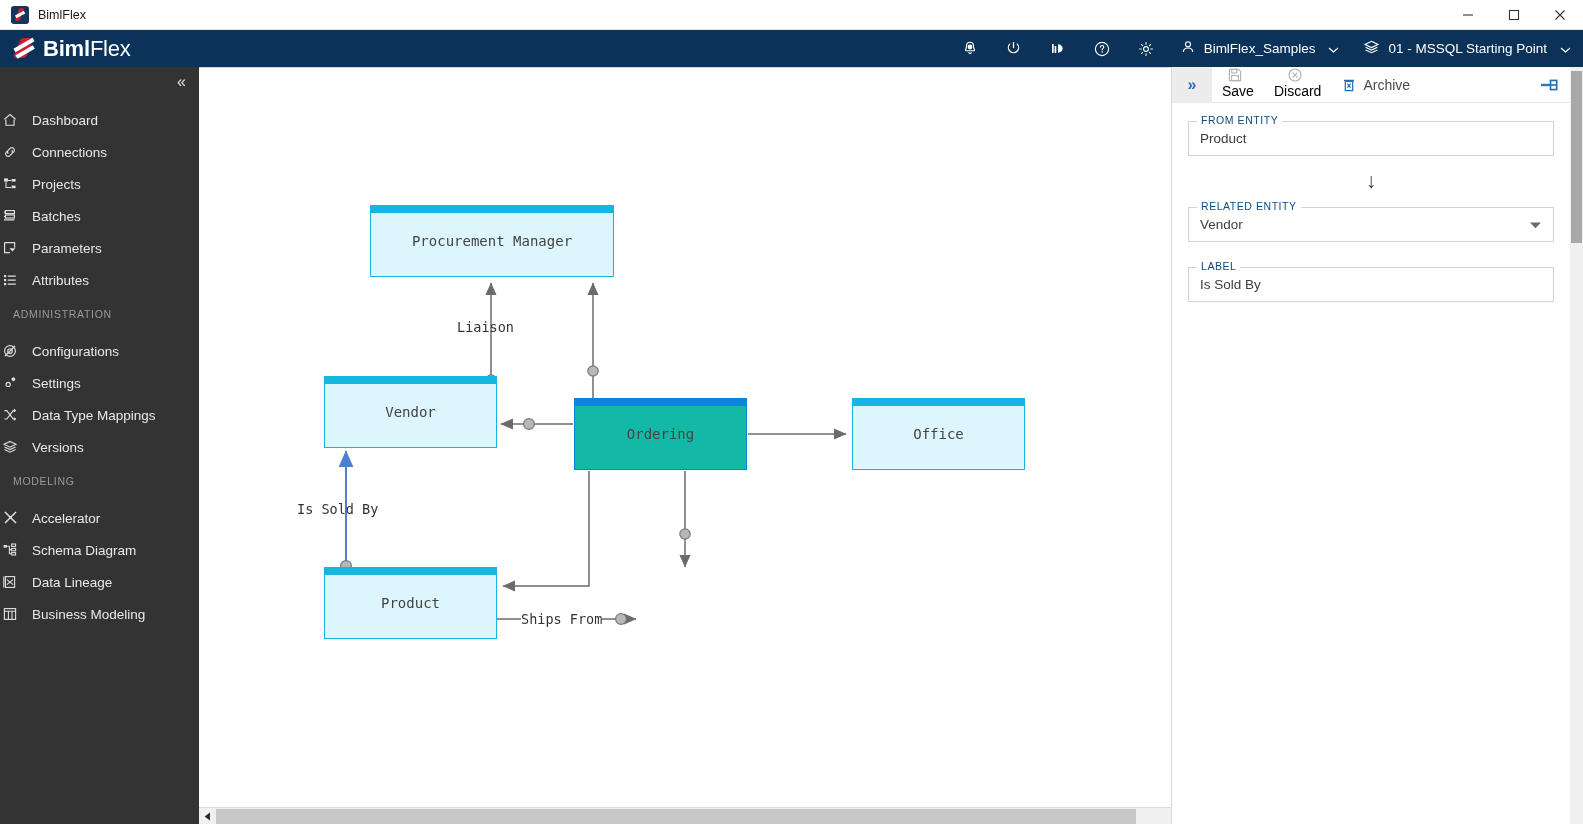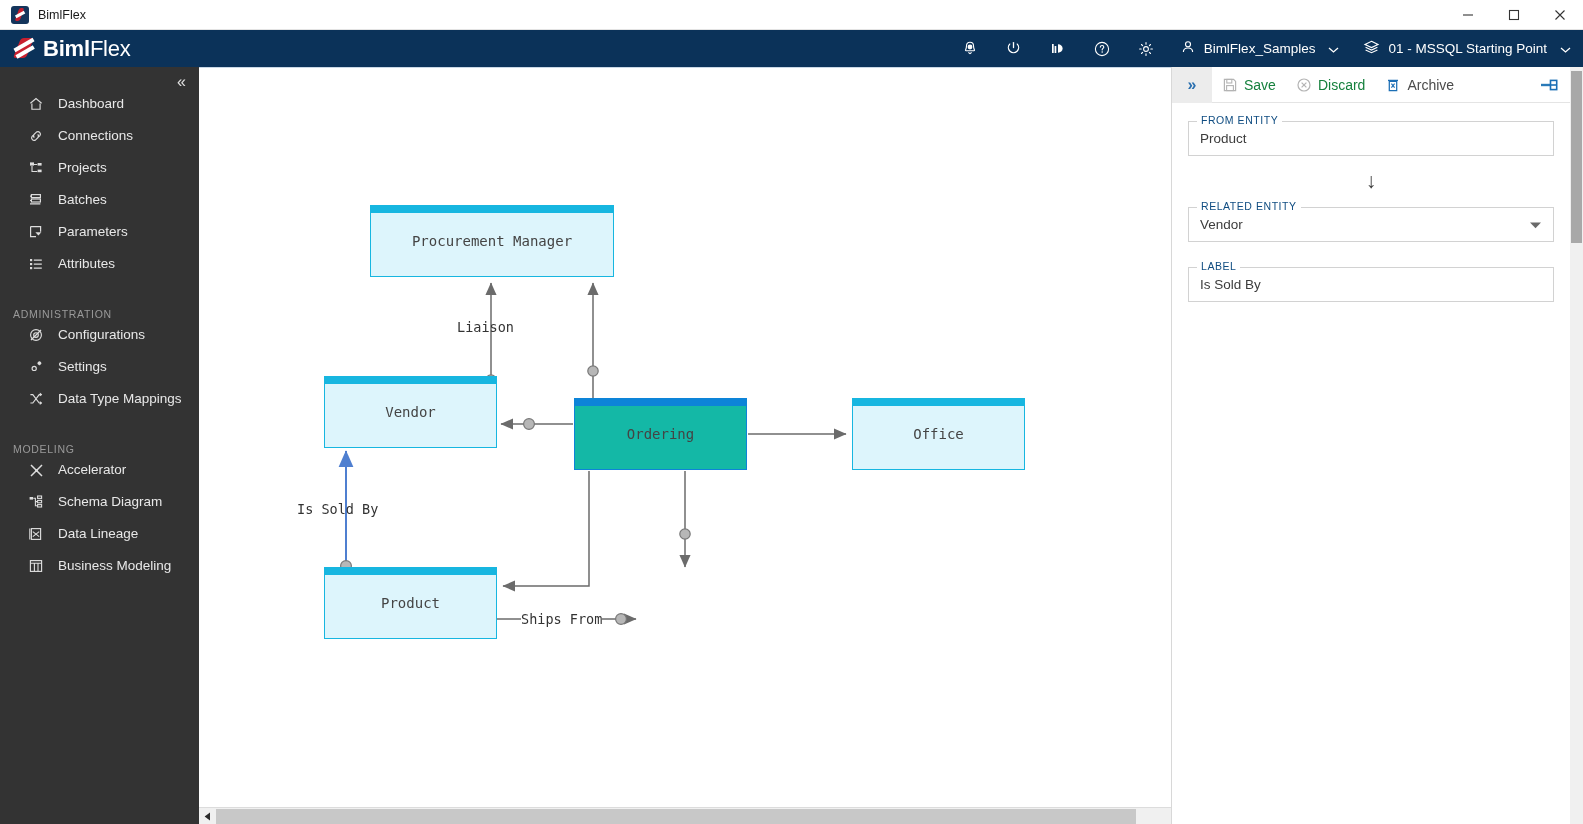--- a/index.html
+++ b/index.html
@@ -50,21 +50,21 @@
   .hdr-sel .lbl { font-size:13.5px; margin-left:8px; }
   .hdr-sel .cv { margin-left:13px; margin-right:6px; }
 
   
   .sidebar {
     position:absolute; left:0; top:67px; width:199px; height:757px;
     background:#333333; overflow:hidden;
   }
   .collapse-row { height:29px; display:flex; align-items:center; justify-content:flex-end;
       padding-right:13px; }
-  .nav-item { height:32px; display:flex; align-items:flex-start; padding-left:28px; color:#e8e8e8;
+  .nav-item { height:32px; display:flex; align-items:flex-end; padding-left:2px; color:#e8e8e8;
       font-size:13.5px; }
   .nav-item .ni-ico { width:27px; flex:none; display:flex; align-items:center; }
   .nav-item .ni-lbl { margin-left:3px; }
   .nav-group { color:#9a9a9a; font-size:10.5px; letter-spacing:.7px;
       padding:20px 0 7px 13px; }
 
   
   .canvas {
     position:absolute; left:199px; top:67px; width:972px; height:757px;
     background:#ffffff; overflow:hidden;
@@ -95,21 +95,21 @@
   .panel {
     position:absolute; left:1171px; top:67px; width:399px; height:757px;
     background:#ffffff; border-left:1px solid #d8d8d8;
   }
   .panel-toolbar { height:36px; display:flex; align-items:center; border-bottom:1px solid #e4e4e4;
       background:#fff; }
   .pt-chev { width:40px; height:36px; display:flex; align-items:center; justify-content:center;
       background:#ececec; color:#2a6faf; font-size:16px; font-weight:700; flex:none; }
   .pt-btn { display:flex; align-items:center; height:36px; padding:0 10px; font-size:14px;
       color:#4b4b4b; }
-  .pt-btn.disabled { color:#15803d; }
+  .pt-btn.disabled { color:#000000;flex-direction:column; }
   .pt-btn .ic { margin-right:6px; display:flex; align-items:center; }
   .pt-pin { margin-left:auto; width:42px; height:36px; display:flex; align-items:center;
       justify-content:center; }
 
   .panel-body { padding:18px 16px 0 16px; }
   .field { position:relative; margin-bottom:25px; }
   .field .fbox { border:1px solid #d2d2d2; height:35px; display:flex; align-items:center;
       padding:0 11px; background:#fff; }
   .field .flegend { position:absolute; left:9px; top:-7px; background:#fff; padding:0 4px;
       font-size:10.5px; letter-spacing:.55px; color:#0f4c81; }
@@ -315,20 +315,30 @@
     <div class="nav-item">
       <span class="ni-ico">
         <svg width="16" height="16" viewBox="0 0 16 16">
             <path d="M2.4 3.6h2.4l6.4 8.4h2.4M2.4 12h2.4l6.4-8.4h2.4" fill="none" stroke="#ddd" stroke-width="1.2"></path>
             <path d="M11.8 1.6l2.4 2-2.4 2" fill="#ddd"></path>
             <path d="M11.8 10l2.4 2-2.4 2" fill="#ddd"></path>
           </svg>
       </span>
       <span class="ni-lbl">Data Type Mappings</span>
     </div>
+    <div class="nav-item">
+      <span class="ni-ico">
+        <svg width="16" height="16" viewBox="0 0 16 16">
+            <path d="M8 2.4L14 5.3 8 8.2 2 5.3z" fill="none" stroke="#ddd" stroke-width="1.15"></path>
+            <path d="M2.5 8l5.5 2.6L13.5 8" fill="none" stroke="#ddd" stroke-width="1.15"></path>
+            <path d="M2.5 10.6l5.5 2.6 5.5-2.6" fill="none" stroke="#ddd" stroke-width="1.15"></path>
+          </svg>
+      </span>
+      <span class="ni-lbl">Versions</span>
+    </div>
 
     <div class="nav-group">MODELING</div>
 
     <div class="nav-item">
       <span class="ni-ico">
         <svg width="17" height="17" viewBox="0 0 17 17">
             <path d="M3 3l5 5M14 3L9 8M3 14l5-5M14 14L9 9" stroke="#ddd" stroke-width="1.5"></path>
             <circle cx="8.5" cy="8.5" r="1.5" fill="#ddd"></circle>
           </svg>
       </span>

